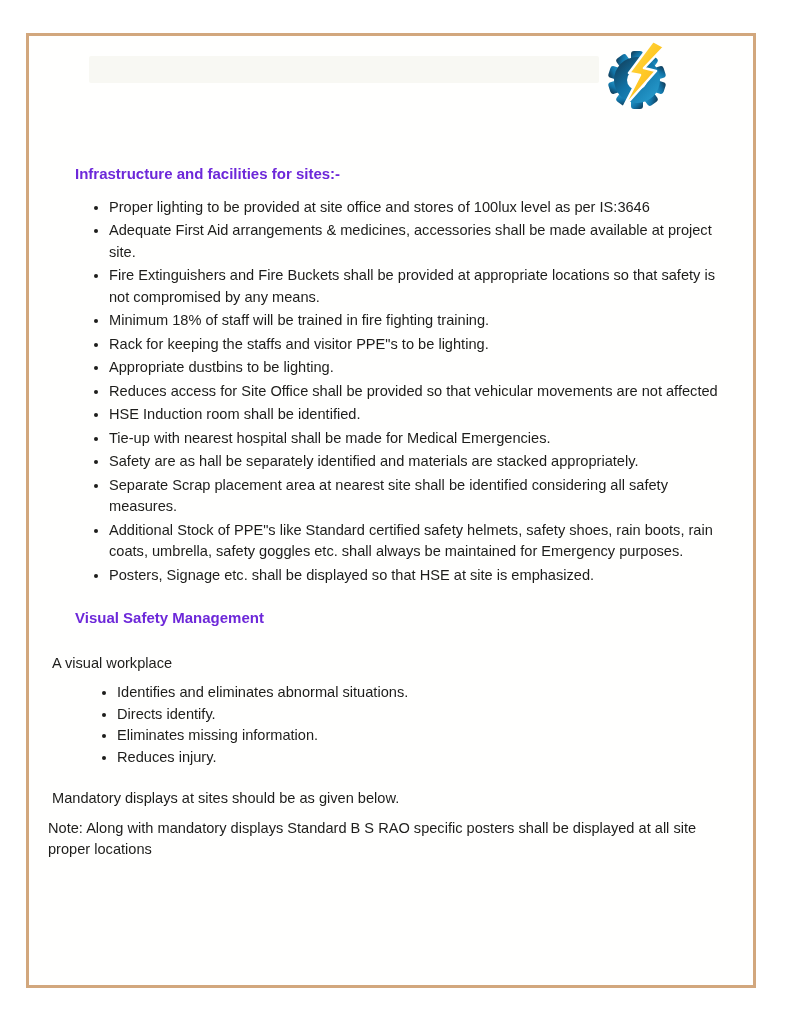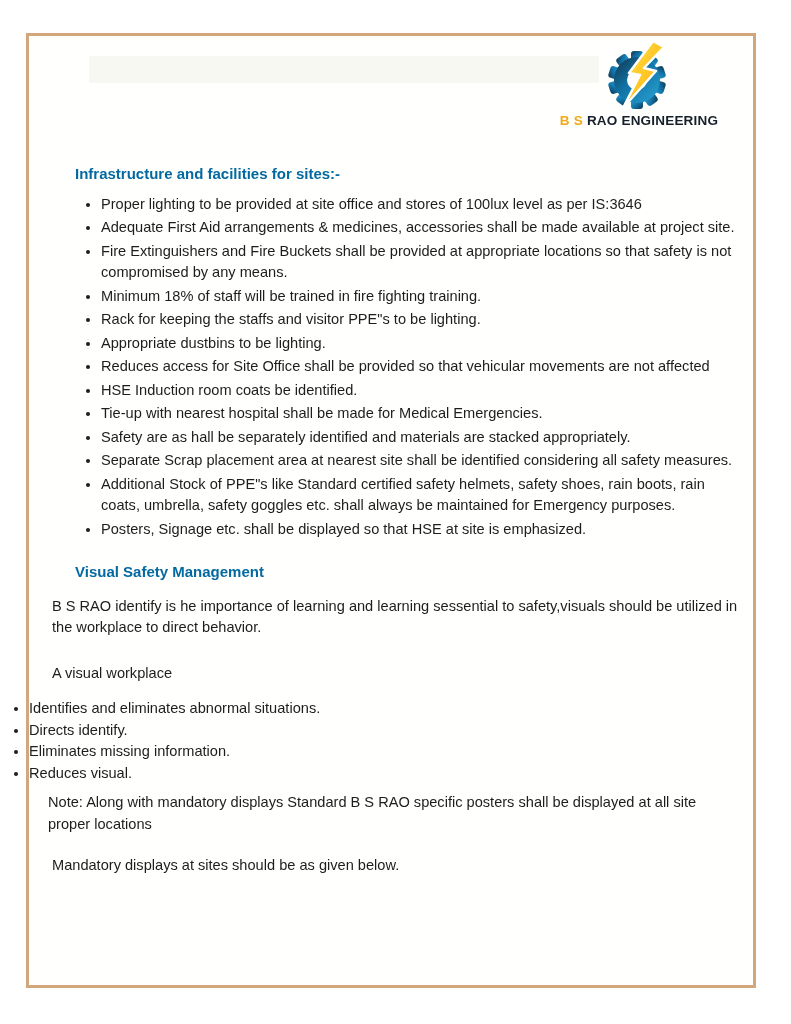--- a/index.html
+++ b/index.html
@@ -36,34 +36,34 @@
   }
   .logo-accent { color:#f2aa1b; }
 
   
   .content {
     position:absolute; left:0; top:0; width:100%;
     padding:127px 14px 0 0;
     font-size:14.6px; line-height:21.5px;
   }
   .h-section {
-    font-size:15px; font-weight:700; color:#0369a1;
+    font-size:15px; font-weight:700; color:#6d28d9;
     margin:0 0 9px 46px;
   }
   ul.blist {
-    list-style:disc; padding-left:68px; margin:4px;
+    list-style:disc; padding-left:68px; margin:12px;
   }
   ul.blist li { margin-bottom:2px; }
 
   .h-vsm { margin:21px 0 13px 46px; }
 
   .para   { margin:0 0 0 23px; }
   .p-intro { margin-top:0; }
   .p-workplace { margin-top:24px; }
-  ul.blist2 { list-style:disc; margin:14px 0 0 0; }
+  ul.blist2 { list-style:disc; padding-left:88px; margin:8px 0 0 0; }
   ul.blist2 li { margin-bottom:0px; }
   .p-mandatory { margin-top:20px; }
   .p-note { margin-top:8px; margin-left:19px; }
 </style>
 </head>
 <body>
 
 <div class="page">
   <div class="frame">
 
@@ -94,55 +94,53 @@
             <rect x="38" y="11" width="12" height="11" rx="3" transform="rotate(216 44 40)"></rect>
             <rect x="38" y="11" width="12" height="11" rx="3" transform="rotate(252 44 40)"></rect>
             <rect x="38" y="11" width="12" height="11" rx="3" transform="rotate(288 44 40)"></rect>
             <rect x="38" y="11" width="12" height="11" rx="3" transform="rotate(324 44 40)"></rect>
           </g>
           <circle cx="44" cy="40" r="23"></circle>
         </g>
         <circle cx="44" cy="40" r="10" fill="#ffffff"></circle>
         <polygon points="60,1 36,33 47,35 30,68 63,31 51,28 71,7" fill="url(#boltGrad)" stroke="#ffffff" stroke-width="2.5" stroke-linejoin="round"></polygon>
       </svg>
-      <div class="logo-line"><span class="logo-accent">B S</span><span> RAO ENGINEERING</span></div>
     </div>
 
     <div class="content">
 
       <div class="h-section">Infrastructure and facilities for sites:-</div>
 
       <ul class="blist">
         <li>Proper lighting to be provided at site office and stores of 100lux level as per IS:3646</li>
         <li>Adequate First Aid arrangements &amp; medicines, accessories shall be made available at project site.</li>
         <li>Fire Extinguishers and Fire Buckets shall be provided at appropriate locations so that safety is not compromised by any means.</li>
         <li>Minimum 18% of staff will be trained in fire fighting training.</li>
         <li>Rack for keeping the staffs and visitor PPE"s to be lighting.</li>
         <li>Appropriate dustbins to be lighting.</li>
         <li>Reduces access for Site Office shall be provided so that vehicular movements are not affected</li>
-        <li>HSE Induction room coats be identified.</li>
+        <li>HSE Induction room shall be identified.</li>
         <li>Tie-up with nearest hospital shall be made for Medical Emergencies.</li>
         <li>Safety are as hall be separately identified and materials are stacked appropriately.</li>
         <li>Separate Scrap placement area at nearest site shall be identified considering all safety measures.</li>
         <li>Additional Stock of PPE"s like Standard certified safety helmets, safety shoes, rain boots, rain coats, umbrella, safety goggles etc. shall always be maintained for Emergency purposes.</li>
         <li>Posters, Signage etc. shall be displayed so that HSE at site is emphasized.</li>
       </ul>
 
       <div class="h-section h-vsm">Visual Safety Management</div>
 
-      <p class="para p-intro">B S RAO identify is he importance of learning and learning sessential to safety,visuals should be utilized in the workplace to direct behavior.</p>
 
       <p class="para p-workplace">A visual workplace</p>
 
       <ul class="blist2">
         <li>Identifies and eliminates abnormal situations.</li>
         <li>Directs identify.</li>
         <li>Eliminates missing information.</li>
-        <li>Reduces visual.</li>
+        <li>Reduces injury.</li>
       </ul>
 
+      <p class="para p-mandatory">Mandatory displays at sites should be as given below.</p>
+
       <p class="para p-note">Note: Along with mandatory displays Standard B S RAO specific posters shall be displayed at all site proper locations</p>
-
-      <p class="para p-mandatory">Mandatory displays at sites should be as given below.</p>
 
     </div>
   </div>
 </div>
 
 </body></html>

